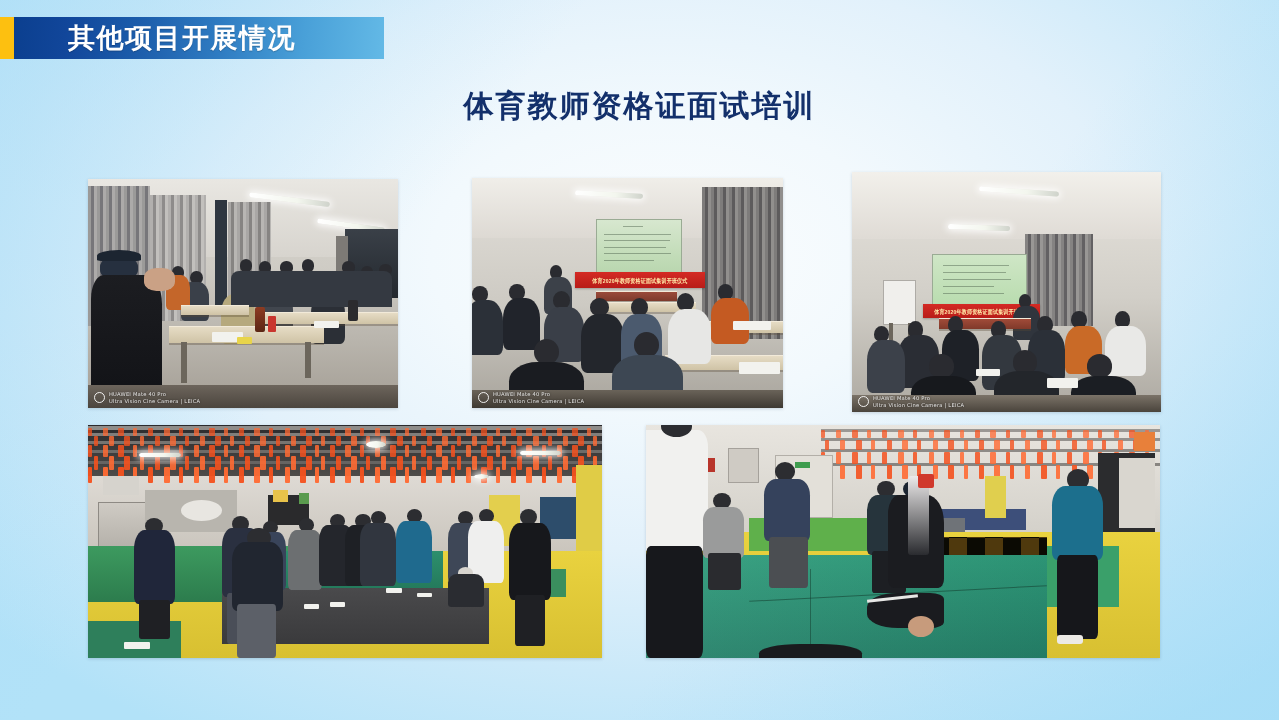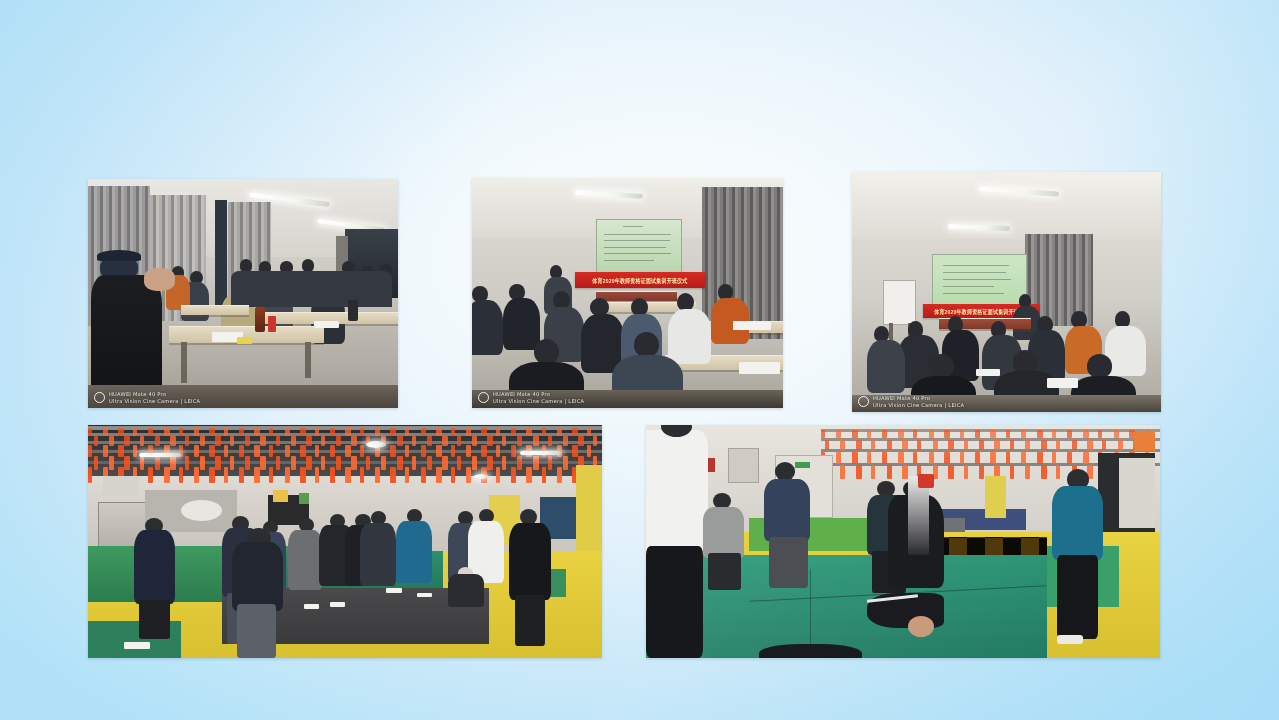--- a/index.html
+++ b/index.html
@@ -108,21 +108,28 @@
   .p-head{position:absolute;border-radius:50%;background:#2c2d31;}
   .p-torso{position:absolute;border-radius:26% 26% 10% 10%;}
   .p-legs{position:absolute;border-radius:8%;background:#1f2024;}
   .paper{position:absolute;background:#f2f2ee;border-radius:1px;}
 </style>
 </head>
 <body>
 
 <div class="slide">
 
-
+  <div class="header-banner">
+    <div class="header-accent"></div>
+    <div class="header-body">
+      <div class="header-title">其他项目开展情况</div>
+    </div>
+  </div>
+
+  <div class="slide-title">体育教师资格证面试培训</div>
 
   <div class="photo" id="photo1">
     <div class="ph-inner">
       <div class="sc">
         <div class="room-wall"></div>
         <div class="room-ceil" style="height:34%;"></div>
         <div class="tube" style="left:52%;top:8%;width:26%;transform:rotate(7deg);"></div>
         <div class="tube" style="left:74%;top:19%;width:22%;transform:rotate(8deg);"></div>
         <div class="curtain" style="left:0;width:20%;top:3%;bottom:36%;"></div>
         <div class="curtain" style="left:20%;width:18%;top:7%;bottom:38%;background:repeating-linear-gradient(90deg,#b2b0ae 0 3px,#8e8c8b 3px 6px,#c2c0bd 6px 9px);"></div>

